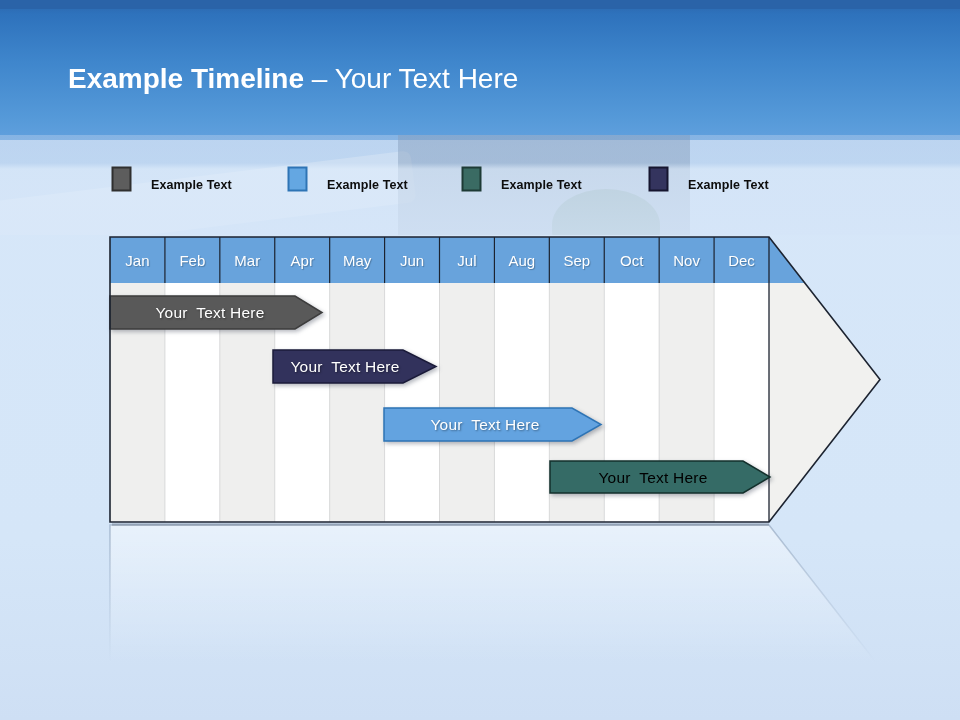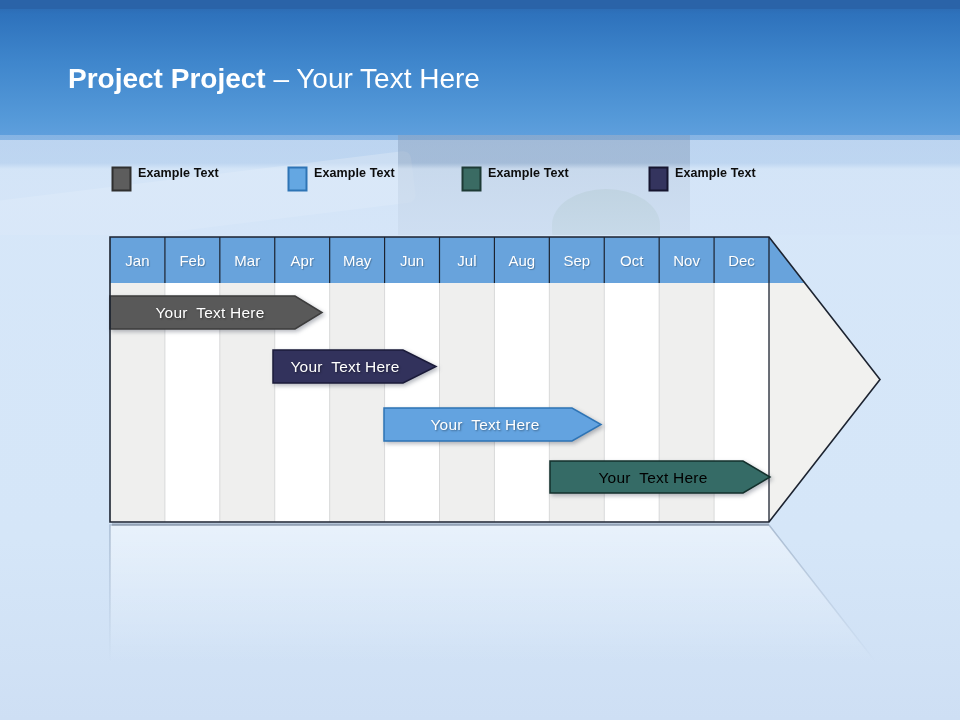--- a/index.html
+++ b/index.html
@@ -23,41 +23,41 @@
   .photo-strip{position:absolute;left:0;top:135px;width:960px;height:100px;overflow:hidden;}
   .pipe-shape{position:absolute;left:-60px;top:44px;width:475px;height:52px;
     background:rgba(255,255,255,0.75);transform:rotate(-7deg);border-radius:8px;}
   .dark-box-shape{position:absolute;left:398px;top:0;width:292px;height:100px;background:rgba(88,104,128,0.45);}
   .green-blob-shape{position:absolute;left:552px;top:54px;width:108px;height:72px;
     background:rgba(42,92,52,0.5);border-radius:50% 50% 42% 42%;}
   .photo-overlay{position:absolute;left:0;top:0;width:100%;height:100%;
     background:linear-gradient(180deg,rgba(166,197,233,0.55) 0px,rgba(170,200,234,0.55) 28px,
       rgba(211,228,247,0.80) 34px,rgba(213,229,248,0.88) 100%);}
   
-  .legend-item{position:absolute;top:166px;height:26px;display:flex;align-items:flex-start;gap:6px;}
+  .legend-item{position:absolute;top:166px;height:26px;display:flex;align-items:flex-end;gap:19px;}
   .li-0{left:111px}.li-1{left:287px}.li-2{left:461px}.li-3{left:648px}
   .legend-label{font-size:12.5px;font-weight:bold;color:#0d0d0d;letter-spacing:0.1px;}
   .legend-swatch{display:block;}
   
   svg.timeline{position:absolute;left:0;top:0;}
   svg text{font-family:"Liberation Sans",sans-serif;}
   .month-label{font-size:15px;fill:#ffffff;text-shadow:1px 1px 1px rgba(0,0,0,0.25);}
   .bar-label{font-size:15.5px;white-space:pre;letter-spacing:0.2px;}
   .shadow-text{text-shadow:1px 1px 2px rgba(0,0,0,0.40);}
   .bar-shape{filter:drop-shadow(2px 2px 2px rgba(40,50,70,0.35));}
 </style>
 </head>
 <body>
 
 <div class="slide">
 
   <div class="header-band">
     <div class="top-strip"></div>
   </div>
-  <div class="slide-title"><span class="title-bold">Project Project</span><span> – Your Text Here</span></div>
+  <div class="slide-title"><span class="title-bold">Example Timeline</span><span> – Your Text Here</span></div>
 
   <div class="photo-strip">
     <div class="pipe-shape"></div>
     <div class="dark-box-shape"></div>
     <div class="green-blob-shape"></div>
     <div class="photo-overlay"></div>
   </div>
 
   <div class="legend-item li-0">
     <svg class="legend-swatch" width="21" height="26">

